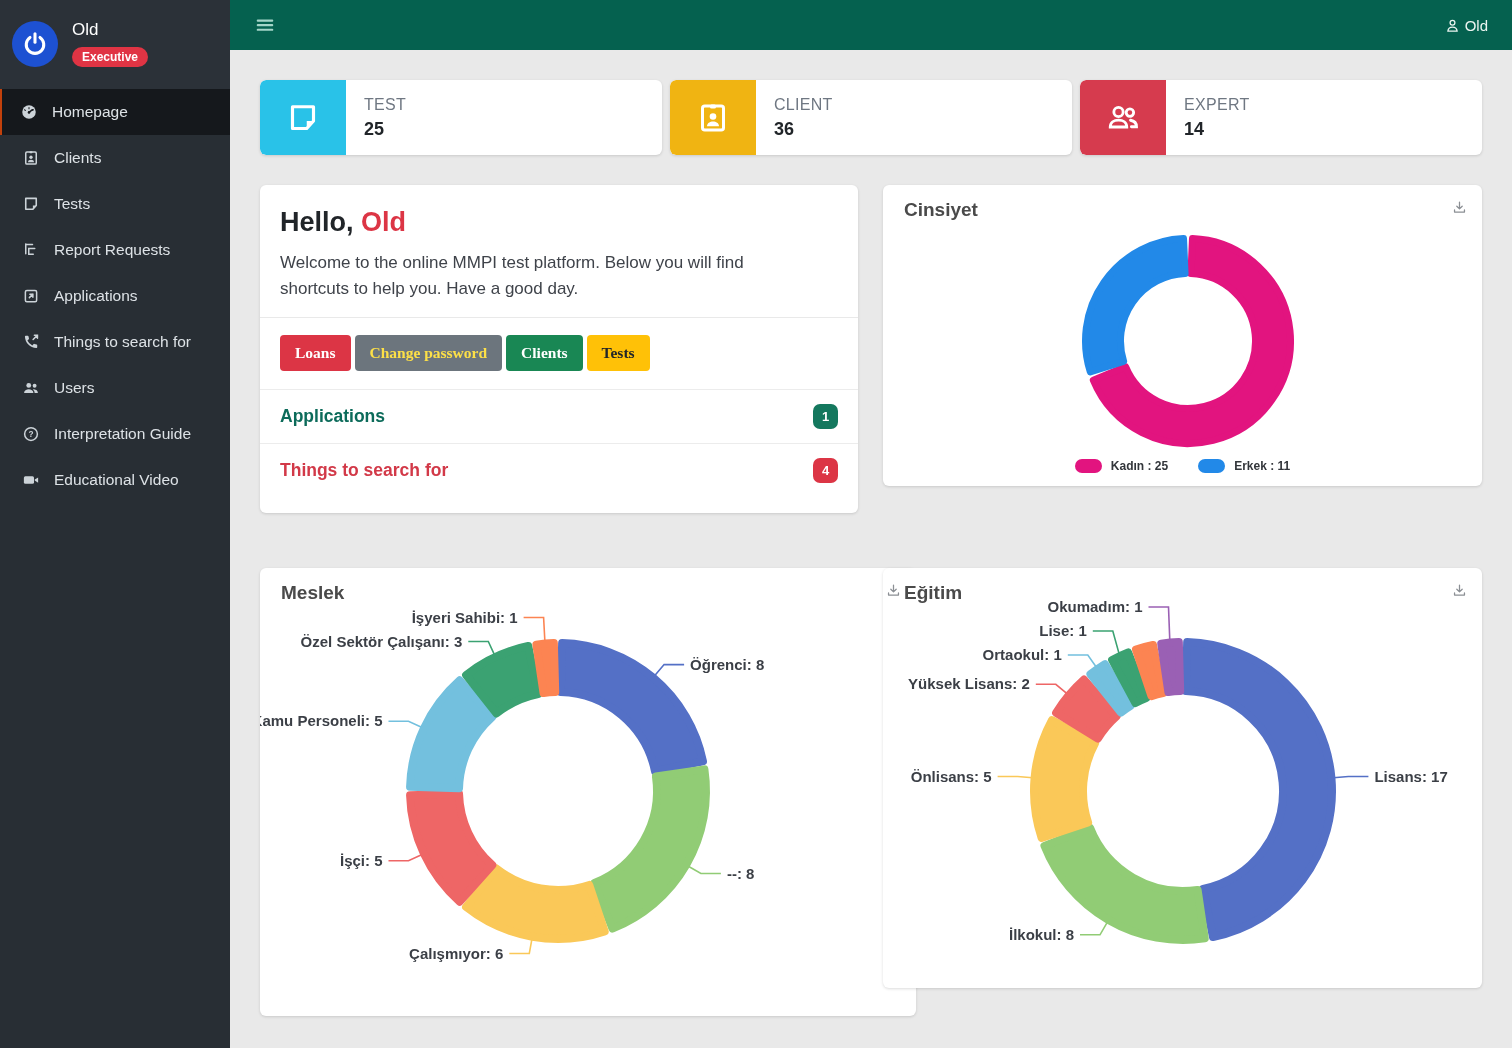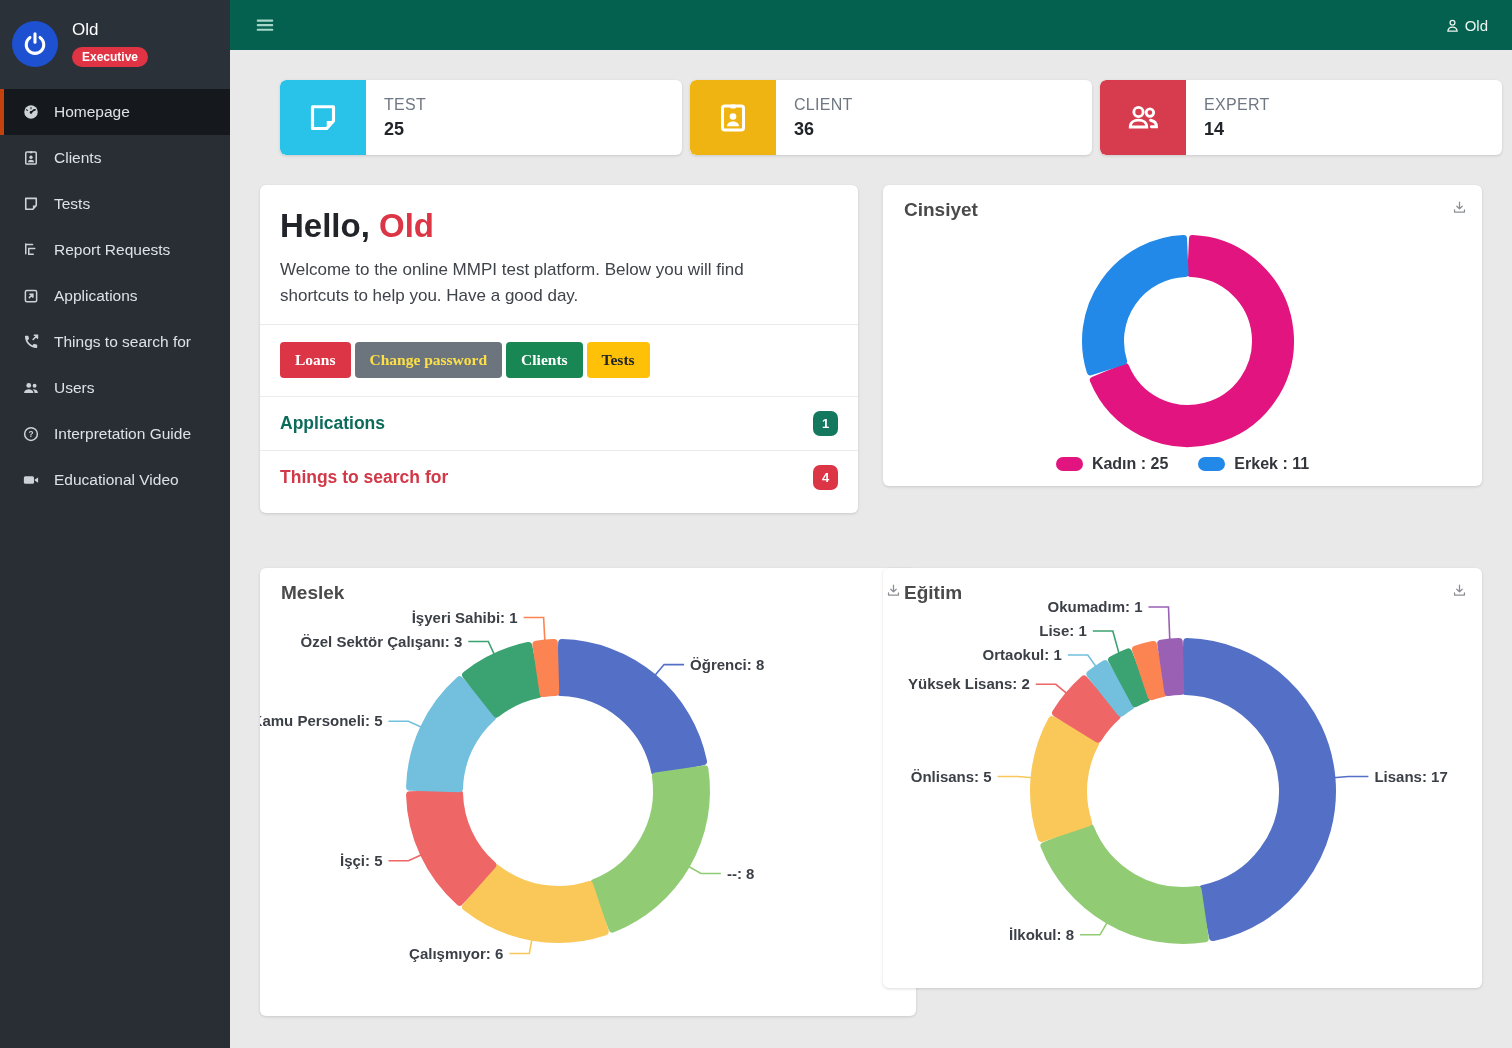--- a/index.html
+++ b/index.html
@@ -18,52 +18,52 @@
     display:flex; align-items:center; justify-content:center; color:#fff; flex:none; }
   .avatar svg { width:28px; height:28px; }
   .uname { color:#fff; font-size:17px; margin-bottom:7px; }
   .role-badge { display:inline-block; background:#e03444; color:#fff; font-size:12px;
     font-weight:bold; padding:3px 10px; border-radius:10px; }
   .side-nav { display:block; }
   .side-item { display:flex; align-items:center; gap:14px; height:46px;
     padding-left:22px; color:#dde2e6; font-size:15.5px; cursor:pointer; }
   .side-item .icon { width:18px; height:18px; color:#ccd3d8; flex:none; display:flex; }
   .side-item .icon svg { width:18px; height:18px; }
-  .side-item.active { background:#15181c; border-left:4px solid #c2410c; padding-left:18px; }
+  .side-item.active { background:#15181c; border-left:2px solid #c2410c; padding-left:18px; }
 
   
   .topbar { position:absolute; left:230px; top:0; width:1282px; height:50px;
     background:#05614f; display:flex; align-items:center; justify-content:space-between;
     padding:0 24px; z-index:4; }
   .hamburger { background:none; border:none; color:#a5d6c9; cursor:pointer; display:flex; }
   .hamburger svg { width:22px; height:22px; }
   .header-user { display:flex; align-items:center; gap:4px; color:#ecf5f1;
     font-size:15px; cursor:pointer; }
   .header-user svg { width:17px; height:17px; }
 
   
   .main { position:absolute; left:230px; top:50px; width:1282px; height:998px; }
   .card { position:absolute; background:#fff; border-radius:6px;
     box-shadow:0 1px 3px rgba(0,0,0,.14); overflow:hidden; }
 
   
-  .stats { position:absolute; left:30px; top:30px; width:1222px; display:flex; gap:8px;margin-left:20px; }
+  .stats { position:absolute; left:30px; top:30px; width:1222px; display:flex; gap:8px; }
   .stat-card { flex:1; height:75px; background:#fff; border-radius:6px;
     box-shadow:0 1px 3px rgba(0,0,0,.14); display:flex; overflow:hidden; }
   .stat-ic { width:86px; height:75px; flex:none; display:flex; align-items:center;
     justify-content:center; color:#fff; border-radius:6px 0 0 6px; }
   .stat-ic svg { width:36px; height:36px; }
   .stat-txt { display:flex; flex-direction:column; justify-content:center;
     padding-left:18px; gap:5px; }
   .stat-label { color:#6f7782; font-size:16px; letter-spacing:.3px; }
   .stat-value { color:#212529; font-size:18px; font-weight:bold; }
 
   
   .welcome { left:30px; top:135px; width:598px; height:328px; }
-  .welcome h2 { margin:22px 20px 12px; font-size:33px; color:#212529; }
+  .welcome h2 { margin:22px 20px 12px; font-size:27px; color:#212529; }
   .welcome h2 .uname-red { color:#dc3545; }
   .welcome p { margin:0 20px 16px; font-size:17px; color:#3f434a; line-height:1.5;
     max-width:530px; }
   .divider { border:none; border-top:1px solid #e9e9e9; margin:0 0; }
   .btn-row { display:flex; gap:4px; margin:17px 20px 18px; }
   .shortcut-btn { border:none; border-radius:4px; padding:9px 15px; cursor:pointer;
     font-family:"Liberation Serif", serif; font-weight:bold; font-size:15.5px; }
   .link-row { display:flex; align-items:center; justify-content:space-between;
     border-top:1px solid #ececec; padding:14px 20px; cursor:pointer; }
   .link-row .lbl { font-size:17.5px; font-weight:bold; }
@@ -76,21 +76,21 @@
     display:flex; justify-content:space-between; align-items:flex-start; z-index:2; }
   .chart-card h3 { font-size:19px; color:#4a4a4a; }
   .dl { background:none; border:none; color:#8b8f94; cursor:pointer; display:flex; }
   .dl svg { width:17px; height:17px; }
   .chart-card svg.donut { position:absolute; left:0; top:0; }
   .card-cinsiyet { left:653px; top:135px; width:599px; height:301px;padding-left:16px; }
   .card-meslek   { left:30px;  top:518px; width:656px; height:448px; }
   .card-egitim   { left:653px; top:518px; width:599px; height:420px; }
   .legend { position:absolute; left:0; right:0; bottom:13px; display:flex;
     justify-content:center; gap:30px; z-index:2; }
-  .leg { display:flex; align-items:center; gap:9px; font-size:16px; font-weight:bold;
+  .leg { display:flex; align-items:center; gap:9px; font-size:12px; font-weight:bold;
     color:#33363b;justify-content:flex-end; }
   .leg i { width:27px; height:14px; border-radius:7px; display:inline-block; }
   .chart-label { font-weight:700; font-size:15px; fill:#3b3f46; }
 </style>
 </head>
 <body>
 
 <aside class="sidebar">
   <div class="user-block">
     <div class="avatar">

